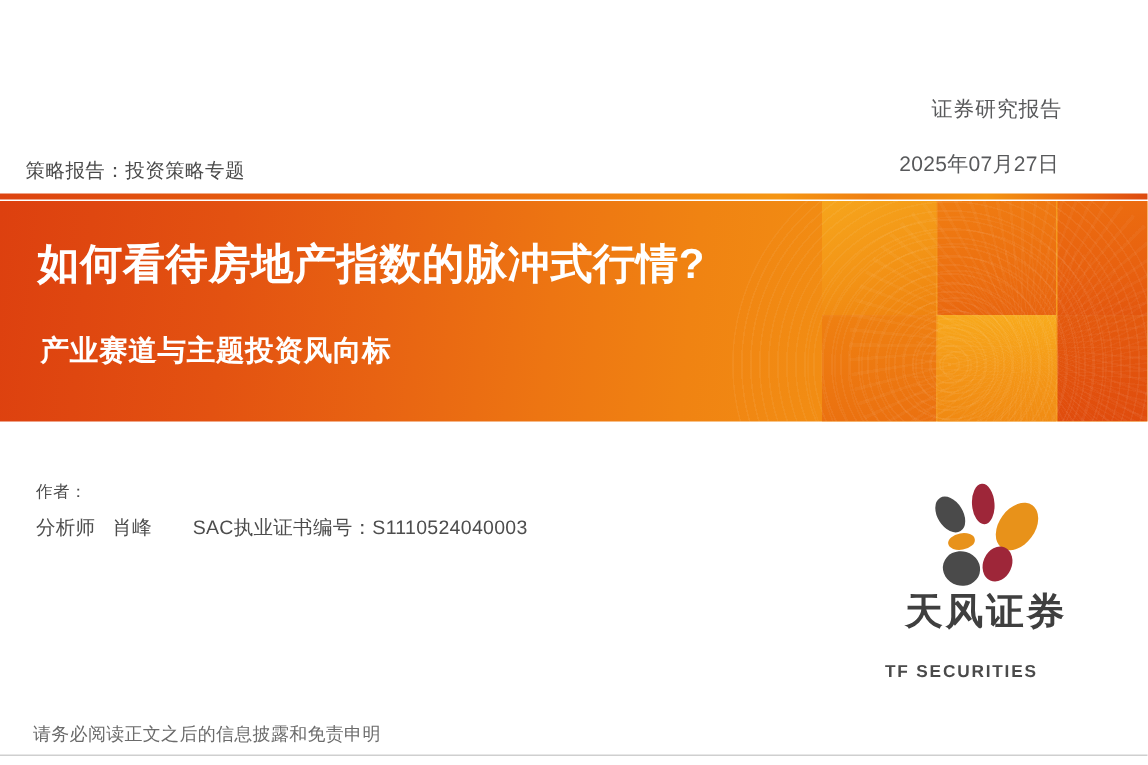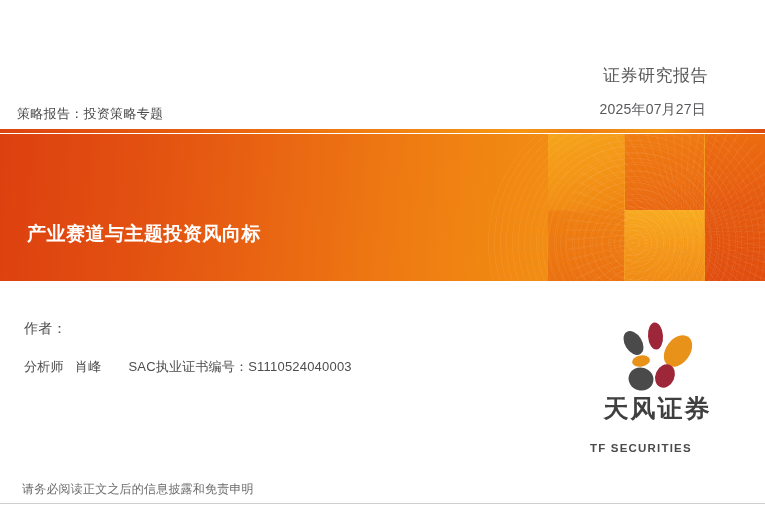--- a/index.html
+++ b/index.html
@@ -28,21 +28,21 @@
     position: absolute;
     left: 0;
     top: 0;
     width: 765px;
     height: 128px;
   }
   .hdr-report-type {
     position: absolute;
     right: 57px;
     top: 64px;
-    font-size: 17px;
+    font-size: 14px;
     color: #58595b;
     letter-spacing: 0.5px;
     white-space: nowrap;
   }
   .hdr-date {
     position: absolute;
     right: 59px;
     top: 101px;
     font-size: 14px;
     color: #58595b;
@@ -208,23 +208,23 @@
   }
 
   
   .authors {
     position: absolute;
     left: 24px;
     top: 320px;
     width: 420px;
   }
   .authors-label {
-    font-size: 14px;
+    font-size: 11px;
     color: #4d4d4d;
-    margin-bottom: 20px;
+    margin-bottom: 8px;
     letter-spacing: 0.3px;
   }
   .author-row {
     font-size: 13px;
     color: #4d4d4d;
     margin-bottom: 5px;
     white-space: nowrap;
     letter-spacing: 0.2px;
   }
   .author-role { display: inline; }
@@ -322,20 +322,21 @@
       <div class="gtex2"></div>
       <div class="gtex3"></div>
       <div class="gtex4"></div>
       <div class="tile-seams">
         <div class="seam-v" style="left:76px;"></div>
         <div class="seam-v" style="left:156px;"></div>
         <div class="seam-h" style="top:76px;"></div>
       </div>
     </div>
 
+    <div class="banner-title">如何看待房地产指数的脉冲式行情?</div>
     <div class="banner-subtitle">产业赛道与主题投资风向标</div>
   </div>
 
   <div class="authors">
     <div class="authors-label">作者：</div>
 
 
     <div class="author-row">
       <span class="author-role">分析师</span>
       <span>&nbsp;</span>

